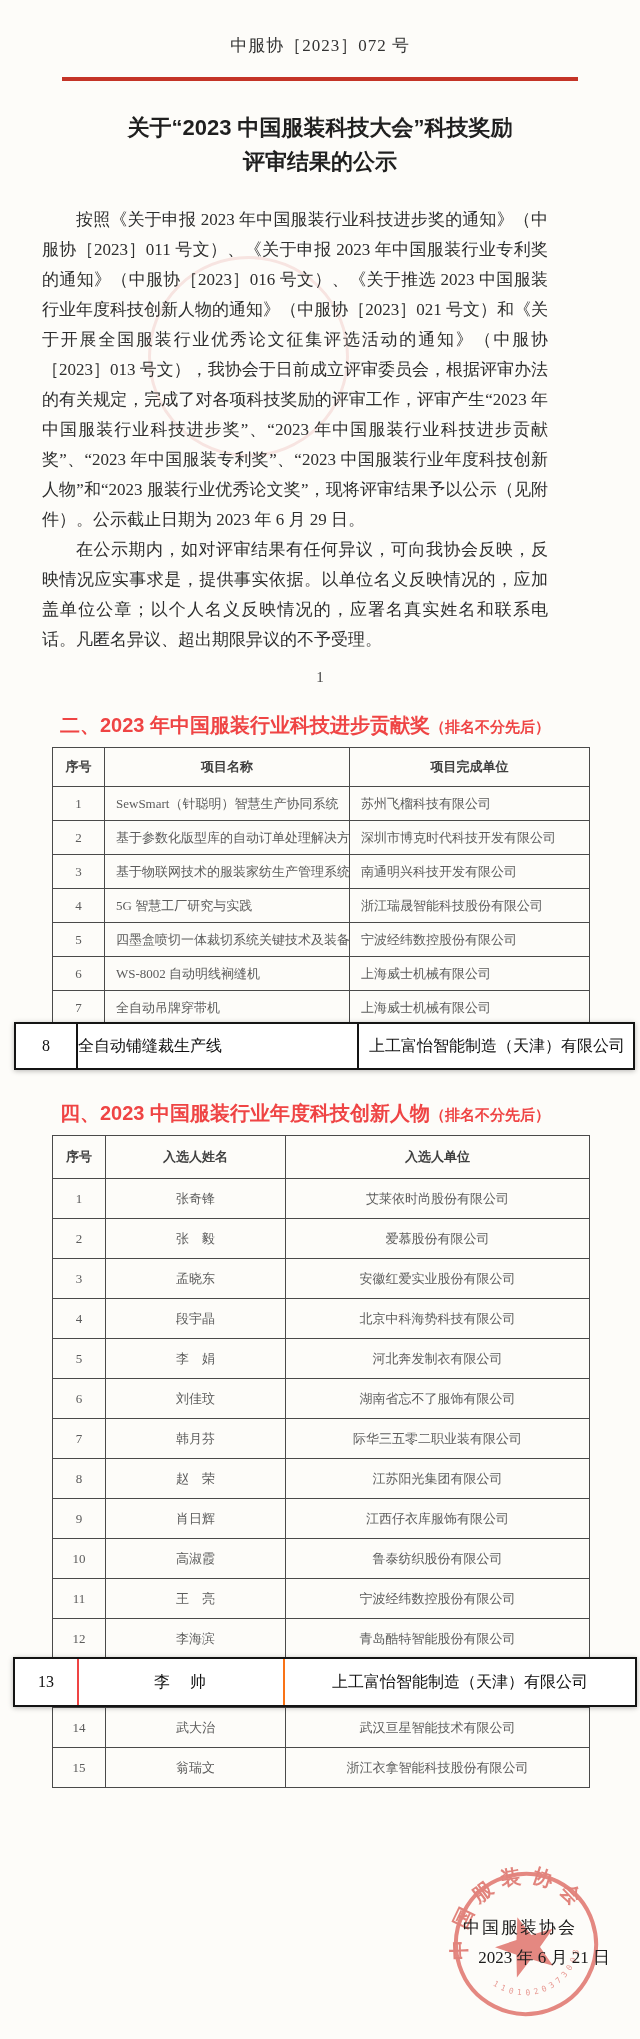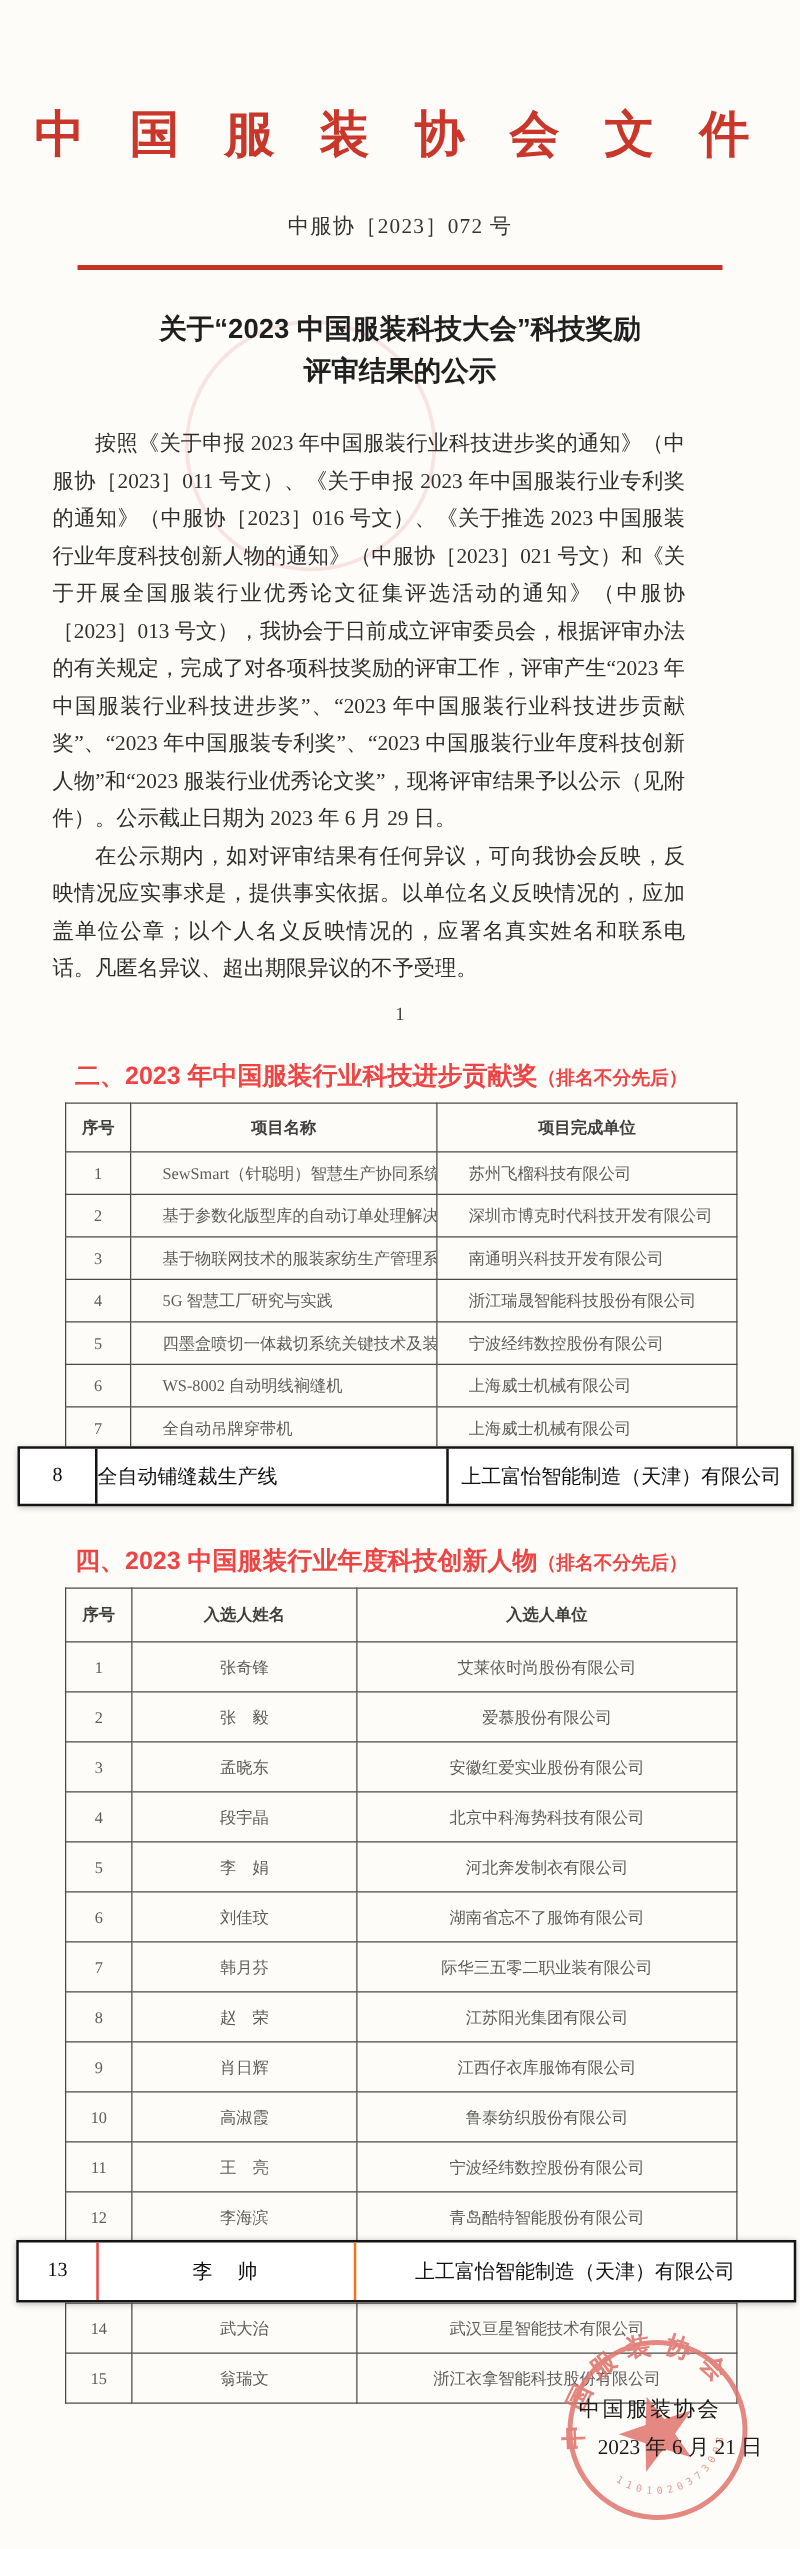--- a/index.html
+++ b/index.html
@@ -15,21 +15,21 @@
   .body-text p{margin:0;text-indent:2em;}
   .page-num{margin-top:14px;text-align:center;font-size:15px;color:#444;}
   .section-heading{margin:26px 0 0 60px;font-family:"Liberation Sans","DejaVu Sans",sans-serif;font-weight:bold;font-size:20px;color:#ef4444;white-space:nowrap;}
   .section-heading .note{font-size:15px;}
   table.doc-table{margin:8px 0 0 52px;width:537px;border-collapse:collapse;table-layout:fixed;font-size:13px;color:#5c5c5c;}
   table.doc-table th,table.doc-table td{border:1px solid #4a4a4a;overflow:hidden;white-space:nowrap;}
   table.doc-table th{font-weight:bold;color:#3f3f3f;text-align:center;}
   #table1 th{height:36px;}
   #table1 td{height:31px;}
   #table1 td.c-no{text-align:center;}
-  #table1 td.c-name,#table1 td.c-unit{text-align:left;padding-left:25px;}
+  #table1 td.c-name,#table1 td.c-unit{text-align:left;padding-left:11px;}
   #table2 th{height:40px;}
   #table2 td,#table2b td{height:37px;text-align:center;}
   .hl-row{position:relative;z-index:2;display:flex;align-items:stretch;background:#fff;border:2px solid #141414;box-shadow:0 1px 5px rgba(0,0,0,.28);font-size:16px;color:#111;}
   .hl-row .cell{display:flex;align-items:center;}
   #hl-row-8{margin:-3px 0 0 14px;width:617px;height:44px;}
   #hl-row-8 .cell-no{width:60px;justify-content:center;border-right:2px solid #141414;}
   #hl-row-8 .cell-name{width:279px;border-right:2px solid #141414;}
   #hl-row-8 .cell-unit{flex:1;padding-left:10px;}
   #hl-row-13{margin:-2px 0 0 13px;width:620px;height:46px;}
   #hl-row-13 .cell-no{width:62px;justify-content:center;border-right:2px solid #ef4444;}
@@ -41,21 +41,20 @@
   .seal{position:absolute;left:448px;top:1866px;width:156px;height:156px;z-index:3;}
 </style>
 </head>
 <body>
 
 <div class="page">
 
   <div class="ghost-seal"></div>
 
   <div class="content">
-    <div class="org-title">中 国 服 装 协 会 文 件</div>
     <div class="doc-number">中服协［2023］072 号</div>
     <div class="red-rule"></div>
 
     <div class="doc-title">
       <div>关于“2023 中国服装科技大会”科技奖励</div>
       <div>评审结果的公示</div>
     </div>
 
     <div class="body-text">
       <p>按照《关于申报 2023 年中国服装行业科技进步奖的通知》（中服协［2023］011 号文）、《关于申报 2023 年中国服装行业专利奖的通知》（中服协［2023］016 号文）、《关于推选 2023 中国服装行业年度科技创新人物的通知》（中服协［2023］021 号文）和《关于开展全国服装行业优秀论文征集评选活动的通知》（中服协［2023］013 号文），我协会于日前成立评审委员会，根据评审办法的有关规定，完成了对各项科技奖励的评审工作，评审产生“2023 年中国服装行业科技进步奖”、“2023 年中国服装行业科技进步贡献奖”、“2023 年中国服装专利奖”、“2023 中国服装行业年度科技创新人物”和“2023 服装行业优秀论文奖”，现将评审结果予以公示（见附件）。公示截止日期为 2023 年 6 月 29 日。</p>

